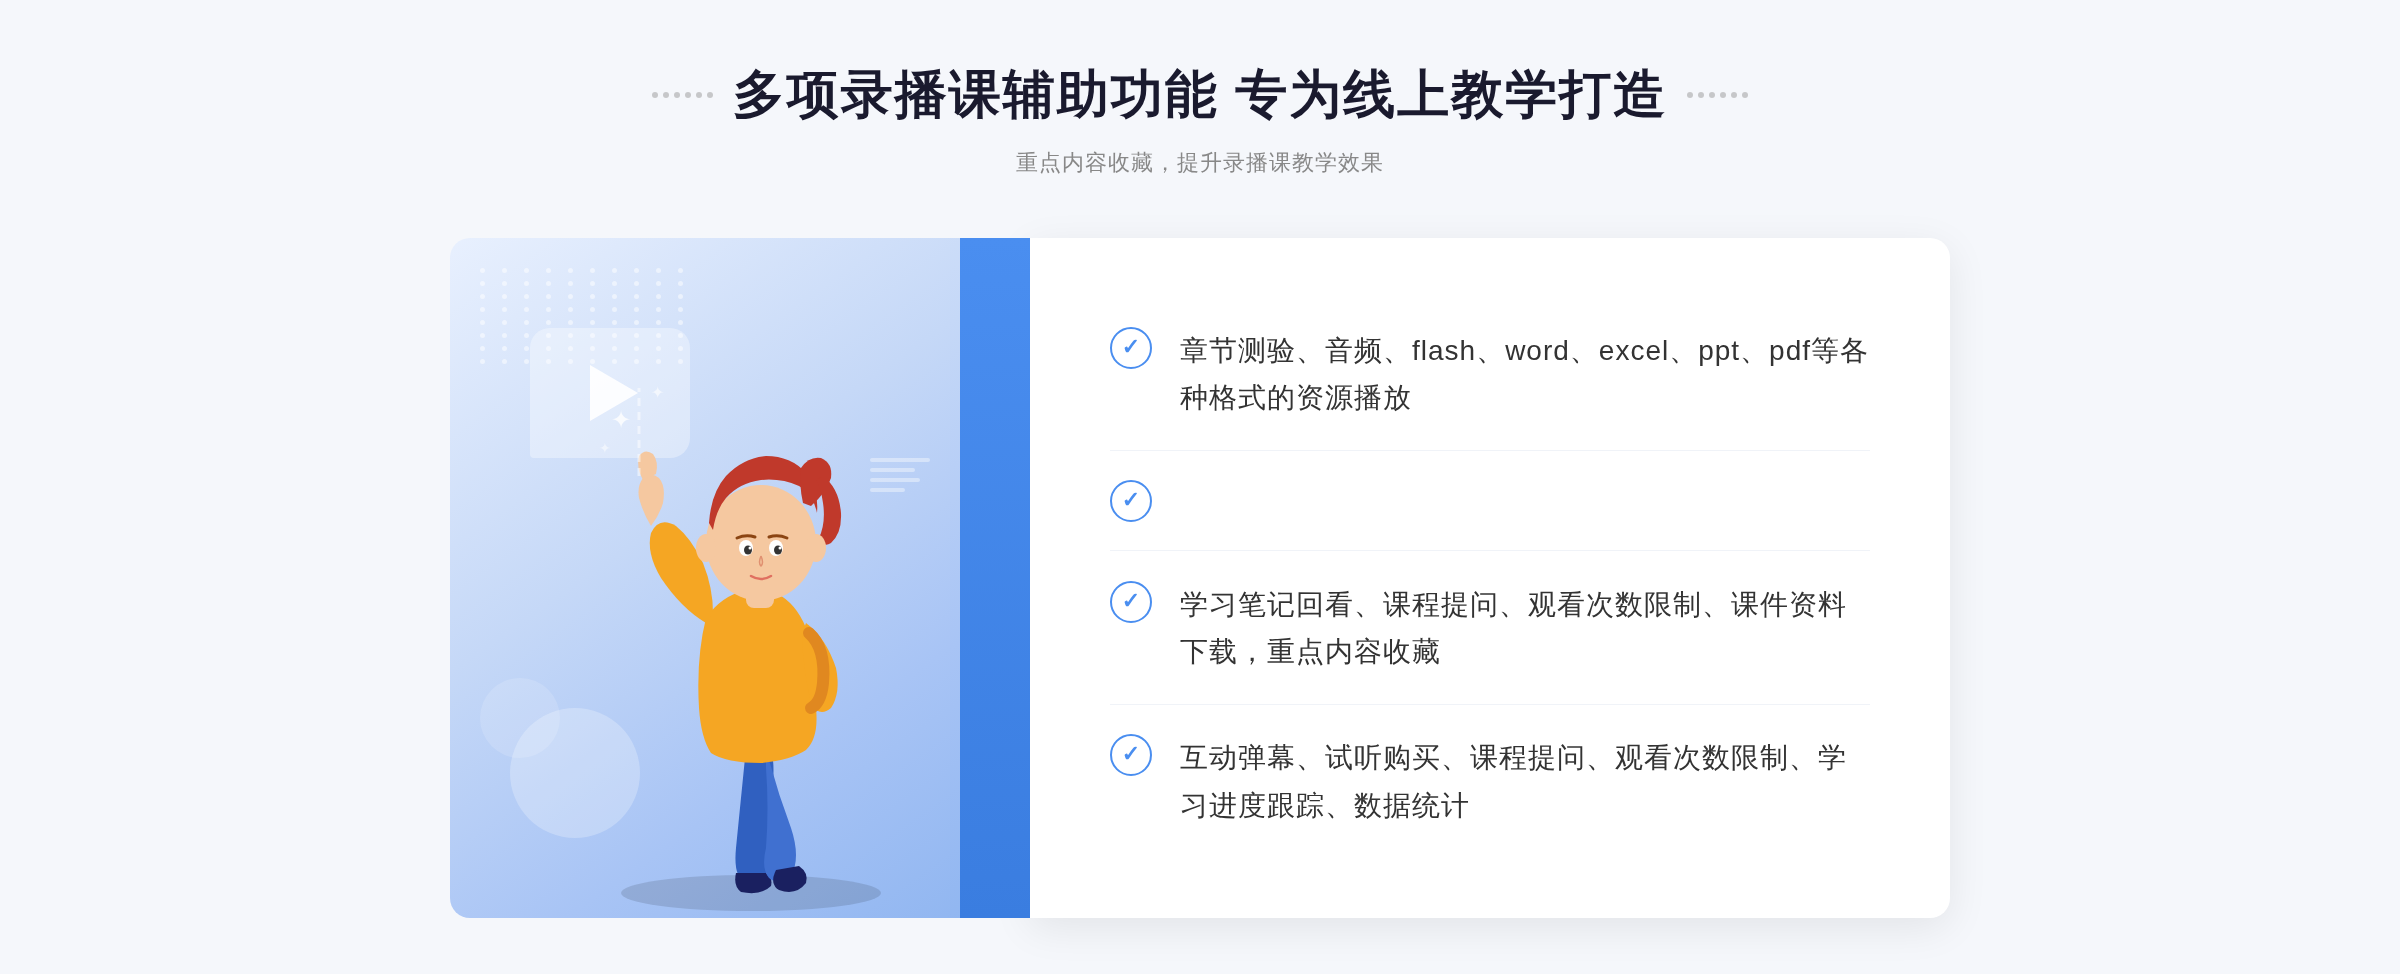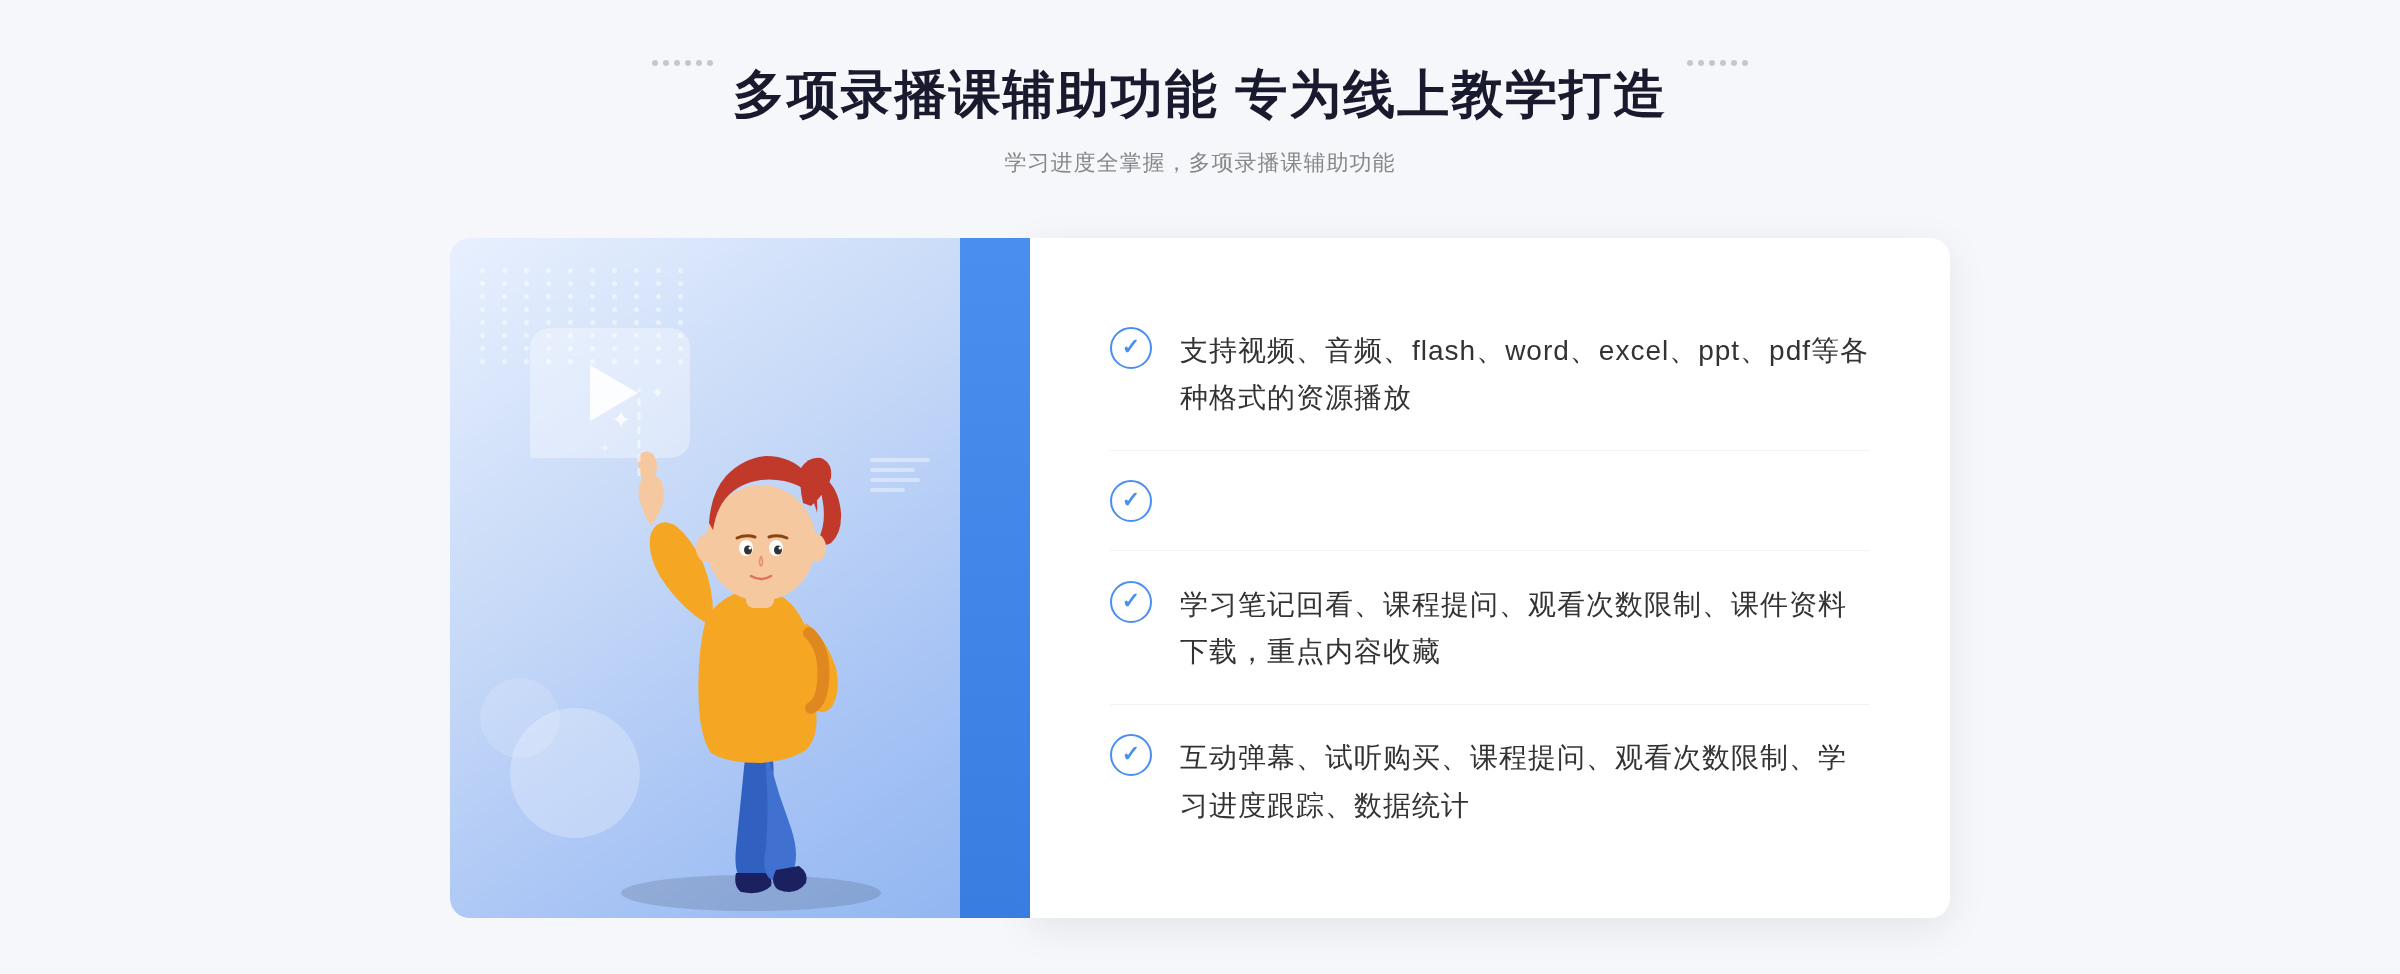--- a/index.html
+++ b/index.html
@@ -31,20 +31,21 @@
       margin-bottom: 60px;
       position: relative;
       width: 100%;
       display: flex;
       flex-direction: column;
       align-items: center;
     }
 
     .title-row {
       display: flex;
+      align-items: center;
       gap: 20px;
       margin-bottom: 18px;
     }
 
     .title-dots {
       display: flex;
       gap: 5px;
       opacity: 0.5;
     }
     .title-dots span {
@@ -308,21 +309,21 @@
       <h1 class="main-title">多项录播课辅助功能 专为线上教学打造</h1>
       <div class="title-dots">
         <span></span>
           <span></span>
           <span></span>
           <span></span>
           <span></span>
           <span></span>
       </div>
     </div>
-    <p class="subtitle">学习进度全掌握，多项录播课辅助功能</p>
+    <p class="subtitle">重点内容收藏，提升录播课教学效果</p>
   </div>
 
   <div style="position:relative; width:1500px;">
 
     <div class="outer-dots-left">
       <div class="odot"></div>
         <div class="odot"></div>
         <div class="odot"></div>
         <div class="odot"></div>
         <div class="odot"></div>
@@ -591,21 +592,21 @@
         </svg>
 
       </div>
 
       <div class="right-panel">
 
         <div class="feature-item">
           <div class="check-circle">
             <span class="check-mark">✓</span>
           </div>
-          <span class="feature-text">支持视频、音频、flash、word、excel、ppt、pdf等各种格式的资源播放</span>
+          <span class="feature-text">章节测验、音频、flash、word、excel、ppt、pdf等各种格式的资源播放</span>
         </div>
 
         <div class="feature-item">
           <div class="check-circle">
             <span class="check-mark">✓</span>
           </div>
         </div>
 
         <div class="feature-item">
           <div class="check-circle">

